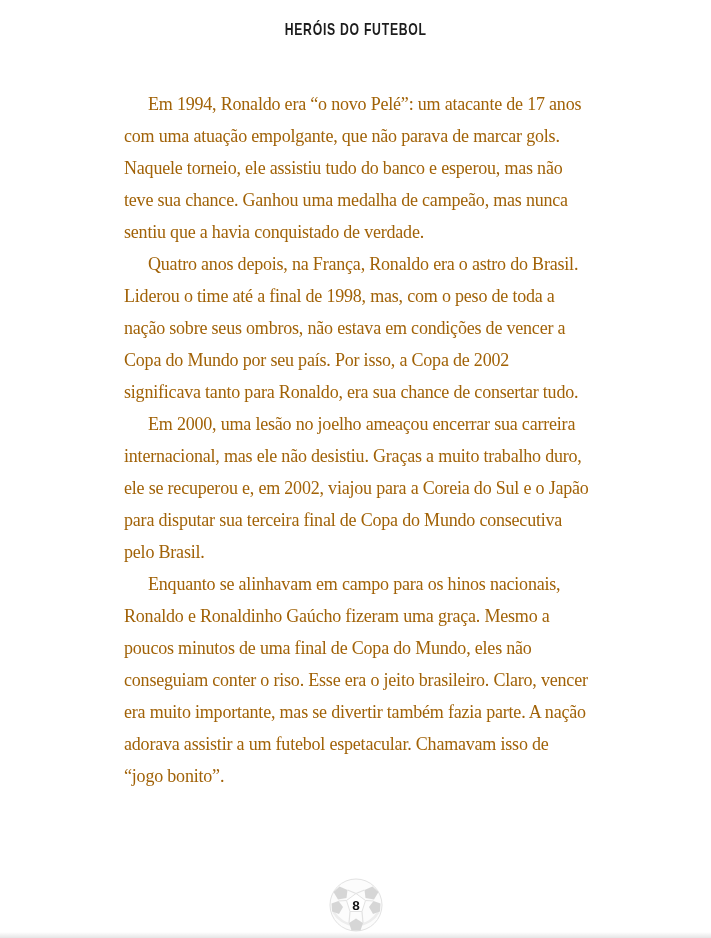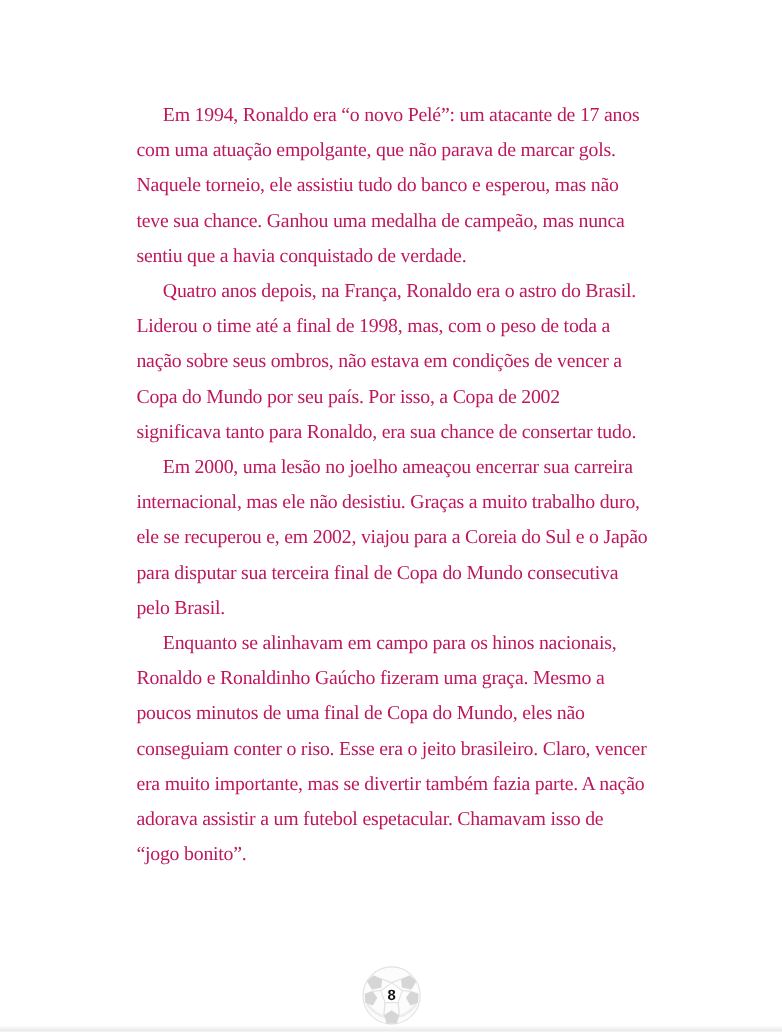--- a/index.html
+++ b/index.html
@@ -34,21 +34,21 @@
     left: 124px;
     top: 88px;
     width: 466px;
   }
   .text-block p {
     margin: 0;
     text-indent: 24px;
     font-size: 18px;
     line-height: 32px;
     letter-spacing: -0.2px;
-    color: #be185d;
+    color: #a16207;
     text-align: left;
     hyphens: none;
   }
   .footer {
     position: absolute;
     top: 878px;
     left: 0;
     width: 711px;
     display: flex;
     justify-content: center;
@@ -66,20 +66,23 @@
     width: 711px;
     height: 6px;
     background: linear-gradient(to bottom, rgba(0,0,0,0), rgba(0,0,0,0.10));
   }
 </style>
 </head>
 <body>
 
 <div class="page">
 
+  <div class="header">
+    <span class="header-title">HERÓIS DO FUTEBOL</span>
+  </div>
 
   <div class="text-block">
     <p>Em 1994, Ronaldo era “o novo Pelé”: um atacante de 17 anos com uma atuação empolgante, que não parava de marcar gols. Naquele torneio, ele assistiu tudo do banco e esperou, mas não teve sua chance. Ganhou uma medalha de campeão, mas nunca sentiu que a havia conquistado de verdade.</p>
     <p>Quatro anos depois, na França, Ronaldo era o astro do Brasil. Liderou o time até a final de 1998, mas, com o peso de toda a nação sobre seus ombros, não estava em condições de vencer a Copa do Mundo por seu país. Por isso, a Copa de 2002 significava tanto para Ronaldo, era sua chance de consertar tudo.</p>
     <p>Em 2000, uma lesão no joelho ameaçou encerrar sua carreira internacional, mas ele não desistiu. Graças a muito trabalho duro, ele se recuperou e, em 2002, viajou para a Coreia do Sul e o Japão para disputar sua terceira final de Copa do Mundo consecutiva pelo Brasil.</p>
     <p>Enquanto se alinhavam em campo para os hinos nacionais, Ronaldo e Ronaldinho Gaúcho fizeram uma graça. Mesmo a poucos minutos de uma final de Copa do Mundo, eles não conseguiam conter o riso. Esse era o jeito brasileiro. Claro, vencer era muito importante, mas se divertir também fazia parte. A nação adorava assistir a um futebol espetacular. Chamavam isso de “jogo bonito”.</p>
   </div>
 
   <div class="footer">
     <svg width="54" height="54" viewBox="0 0 54 54">

